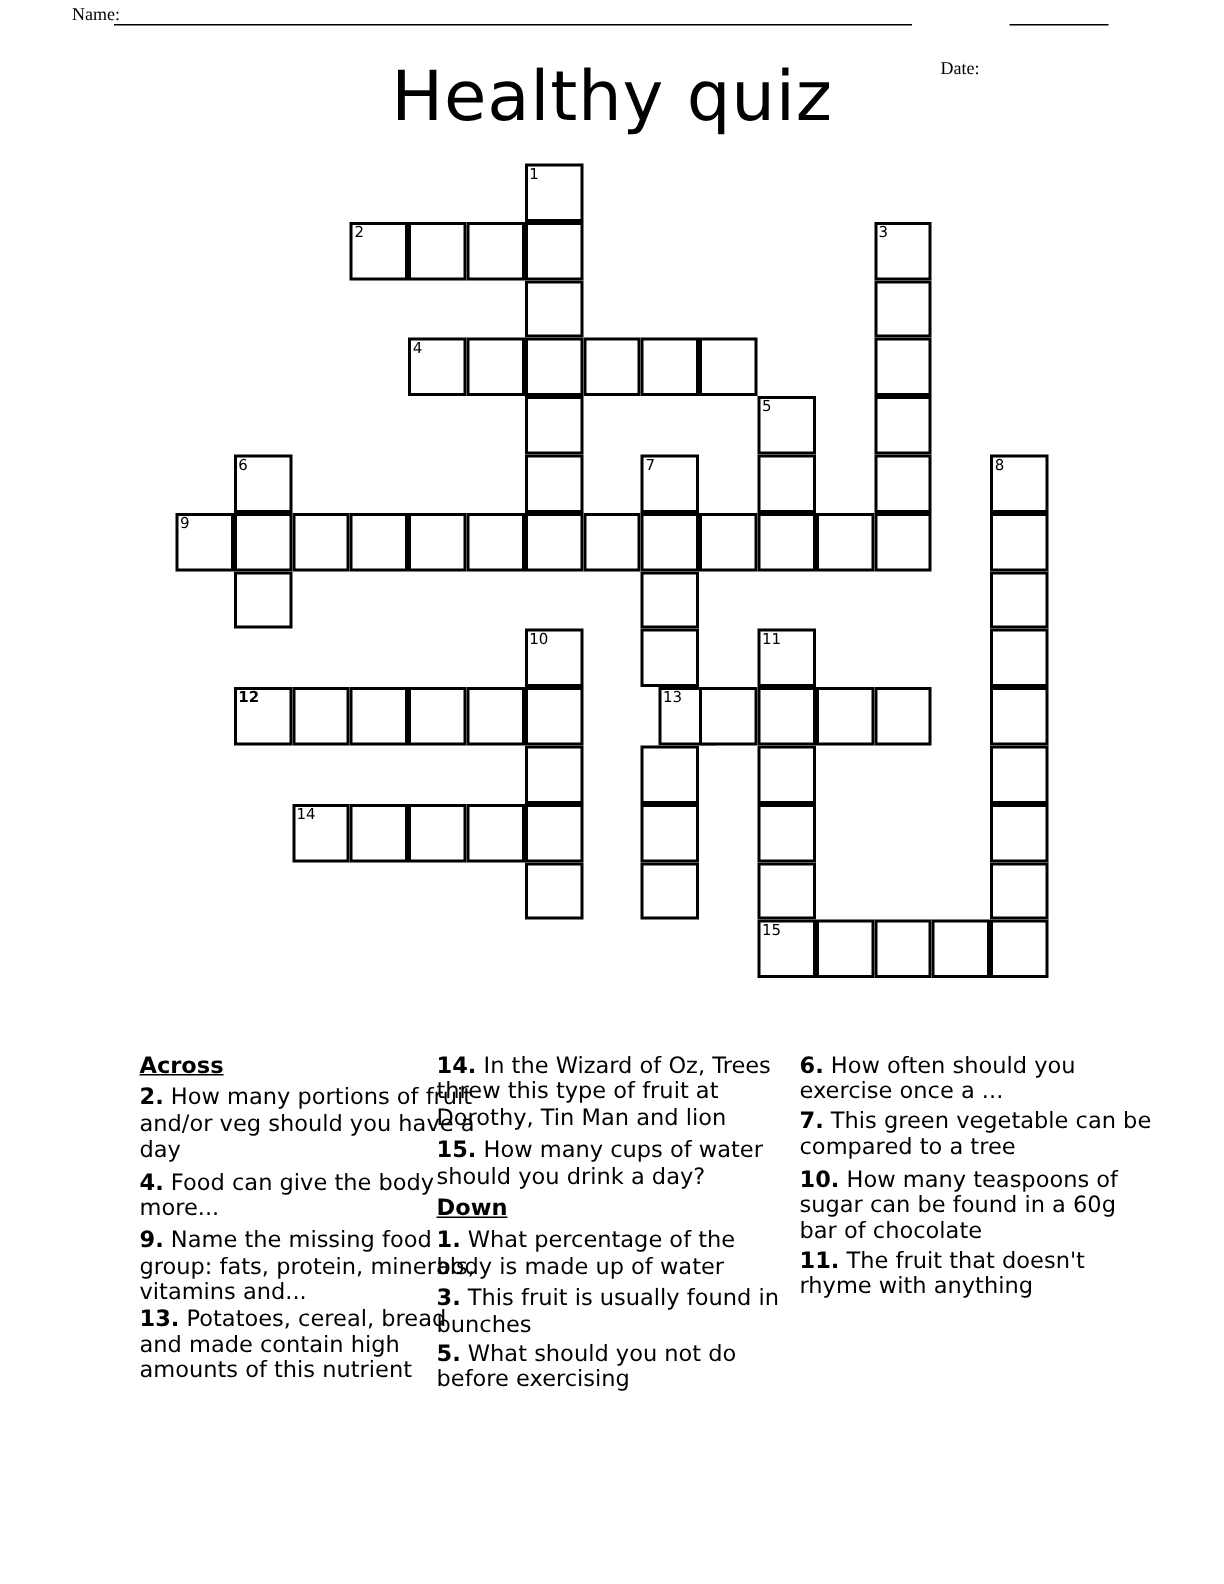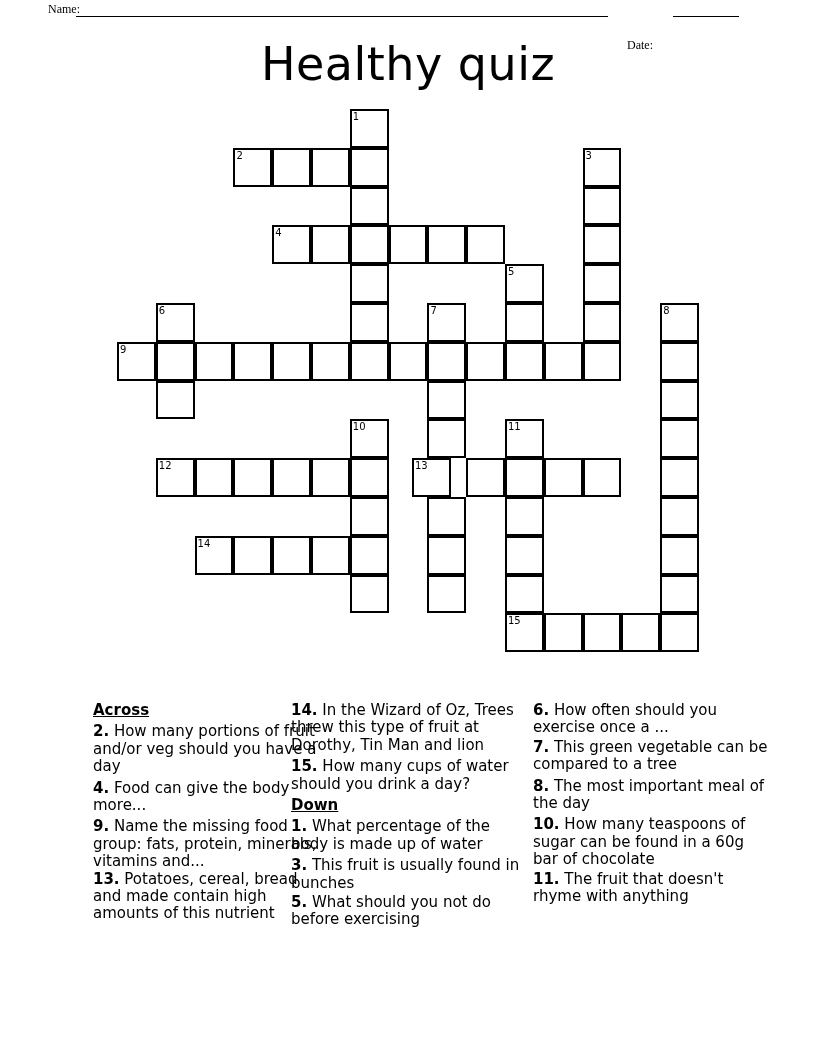--- a/index.html
+++ b/index.html
@@ -71,21 +71,21 @@
       <span class="num">6</span>
     </div>
     <div class="cell" style="left: 156.8px; top: 342.8px;"></div>
     <div class="cell" style="left: 156.8px; top: 381.6px;"></div>
     <div class="cell" style="left: 428.4px; top: 304px;">
       <span class="num">7</span>
     </div>
     <div class="cell" style="left: 428.4px; top: 342.8px;"></div>
     <div class="cell" style="left: 428.4px; top: 381.6px;"></div>
     <div class="cell" style="left: 428.4px; top: 420.4px;"></div>
-    <div class="cell" style="left: 413px; top: 459.2px;">
+    <div class="cell" style="left: 440px; top: 459.2px;">
       <span class="num">13</span>
     </div>
     <div class="cell" style="left: 428.4px; top: 498px;"></div>
     <div class="cell" style="left: 428.4px; top: 536.8px;"></div>
     <div class="cell" style="left: 428.4px; top: 575.6px;"></div>
     <div class="cell" style="left: 661.2px; top: 304px;">
       <span class="num">8</span>
     </div>
     <div class="cell" style="left: 661.2px; top: 342.8px;"></div>
     <div class="cell" style="left: 661.2px; top: 381.6px;"></div>
@@ -115,21 +115,21 @@
     <div class="cell" style="left: 506px; top: 420.4px;">
       <span class="num">11</span>
     </div>
     <div class="cell" style="left: 506px; top: 459.2px;"></div>
     <div class="cell" style="left: 506px; top: 498px;"></div>
     <div class="cell" style="left: 506px; top: 536.8px;"></div>
     <div class="cell" style="left: 506px; top: 575.6px;"></div>
     <div class="cell" style="left: 506px; top: 614.4px;">
       <span class="num">15</span>
     </div>
-    <div class="cell" style="left: 156.8px; top: 459.2px;">
+    <div class="cell" style="left: 156.8px; top: 459.2px; font-weight: bold;">
       <span class="num">12</span>
     </div>
     <div class="cell" style="left: 195.6px; top: 459.2px;"></div>
     <div class="cell" style="left: 234.4px; top: 459.2px;"></div>
     <div class="cell" style="left: 273.2px; top: 459.2px;"></div>
     <div class="cell" style="left: 312px; top: 459.2px;"></div>
     <div class="cell" style="left: 467.2px; top: 459.2px;"></div>
     <div class="cell" style="left: 544.8px; top: 459.2px;"></div>
     <div class="cell" style="left: 583.6px; top: 459.2px;"></div>
     <div class="cell" style="left: 195.6px; top: 536.8px;">
@@ -156,16 +156,15 @@
   <div class="clue"><b>15.</b><span> How many cups of water should you drink a day?</span></div>
   <div class="heading">Down</div>
   <div class="clue"><b>1.</b><span> What percentage of the body is made up of water</span></div>
   <div class="clue" style="margin-bottom:2px"><b>3.</b><span> This fruit is usually found in bunches</span></div>
   <div class="clue"><b>5.</b><span> What should you not do before exercising</span></div>
 </div>
 
 <div class="clues col3">
   <div class="clue" style="margin-bottom:2px"><b>6.</b><span> How often should you exercise once a ...</span></div>
   <div class="clue"><b>7.</b><span> This green vegetable can be compared to a tree</span></div>
-  <div class="clue"><b>8.</b><span> The most important meal of the day</span></div>
   <div class="clue" style="margin-bottom:2px"><b>10.</b><span> How many teaspoons of sugar can be found in a 60g bar of chocolate</span></div>
   <div class="clue"><b>11.</b><span> The fruit that doesn't rhyme with anything</span></div>
 </div>
 
 </body></html>

